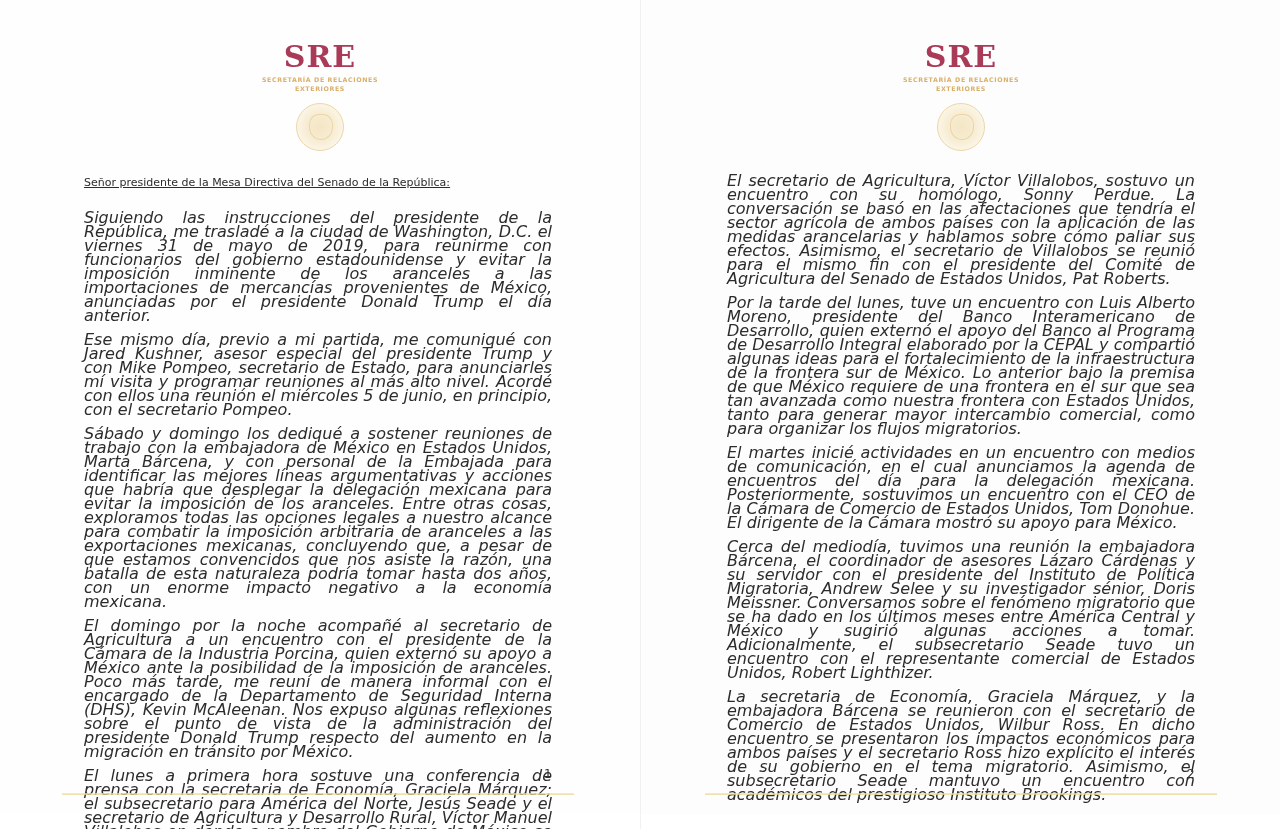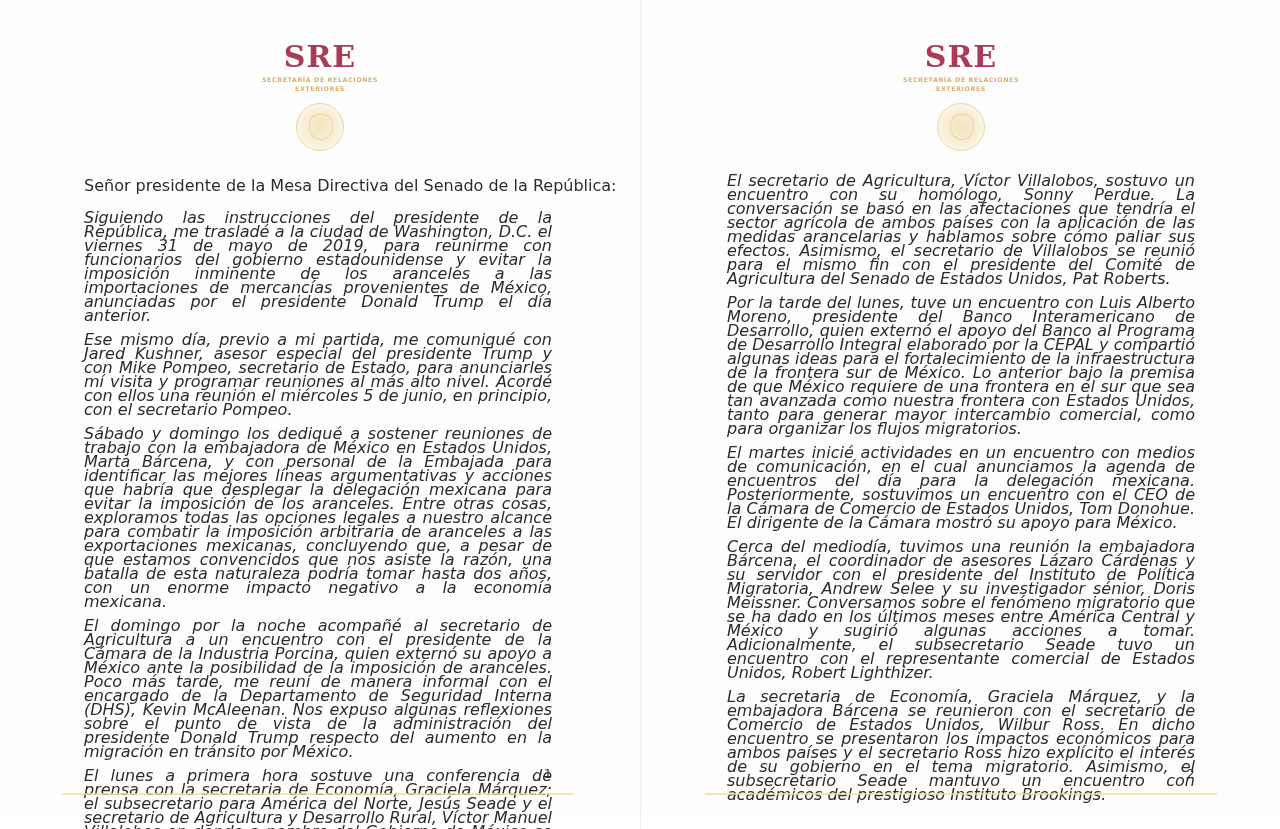--- a/index.html
+++ b/index.html
@@ -35,21 +35,21 @@
   .seal::after {
     content:""; position:absolute; left:12px; top:10px; width:22px; height:24px; border-radius:40% 40% 50% 50%;
     border:1px solid #e8cf98; opacity:0.8;
   }
 
   .text {
     position:absolute; color:#2c2c2c;
     font-size:16px; line-height:14px; text-align:justify;font-style:italic;
   }
   .text p { margin:0 0 10px 0; }
-  .greeting { position:absolute; font-size:16px; color:#2c2c2c; }
+  .greeting { position:absolute; font-size:11px; color:#2c2c2c;text-decoration:underline; }
 
   .pagenum { position:absolute; font-size:12px; color:#333; }
   .rule { position:absolute; height:2px; background:linear-gradient(#f3e7b4,#e9d48a); opacity:0.75; }
 </style>
 </head>
 <body>
 
 <div class="page left">
   <div class="logo" style="left:240px; top:42px;">
     <div class="sre">SRE</div>

